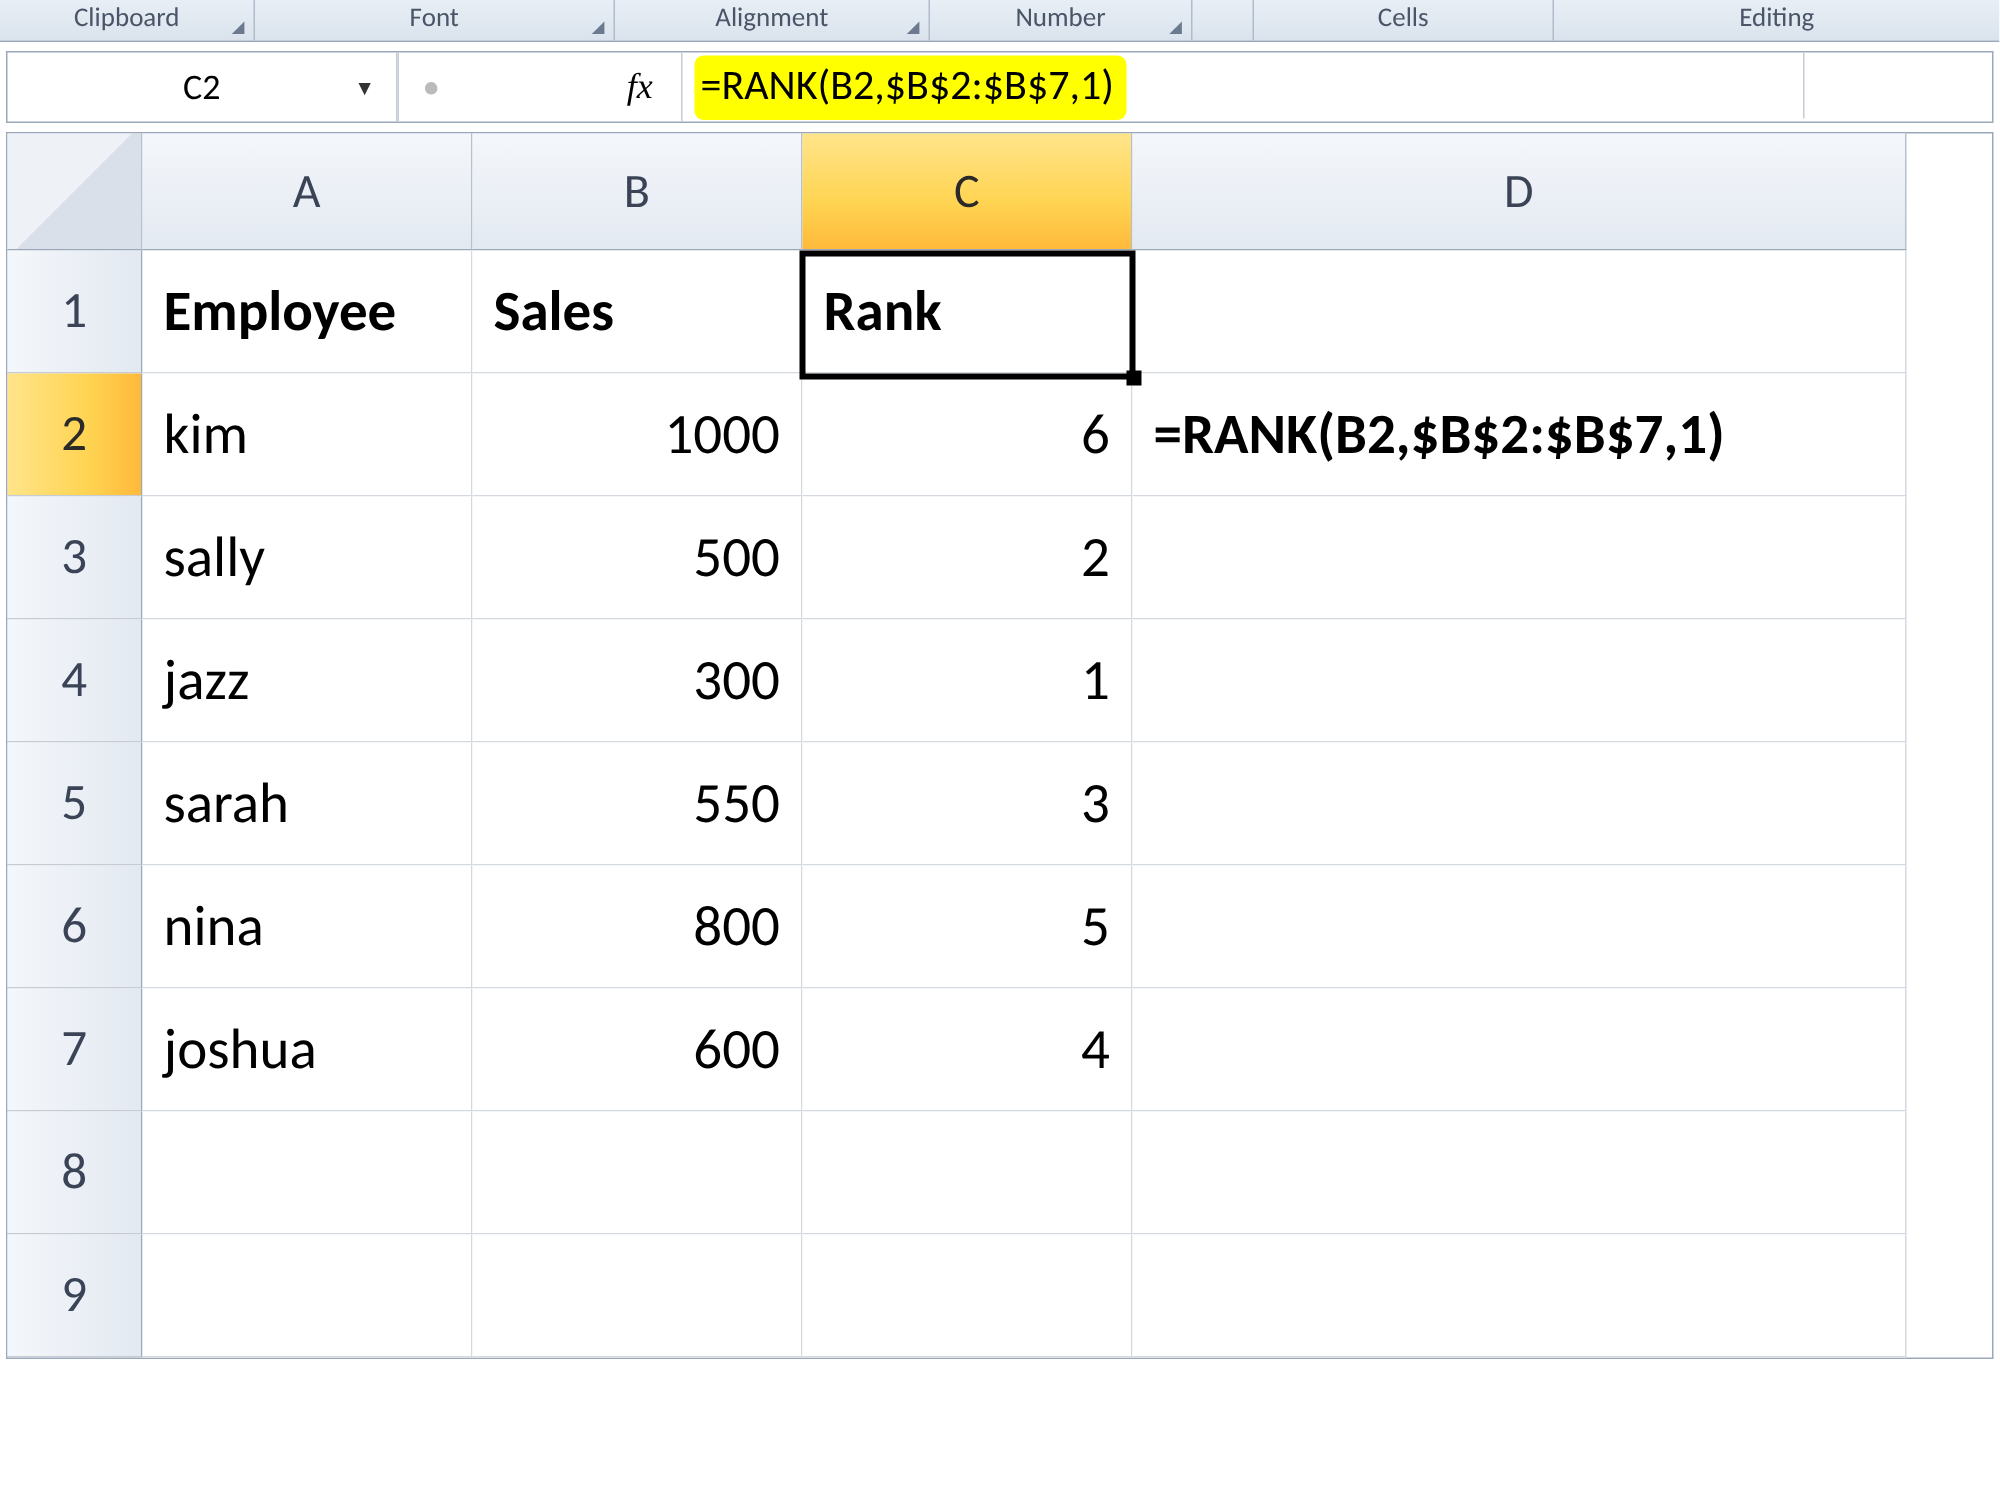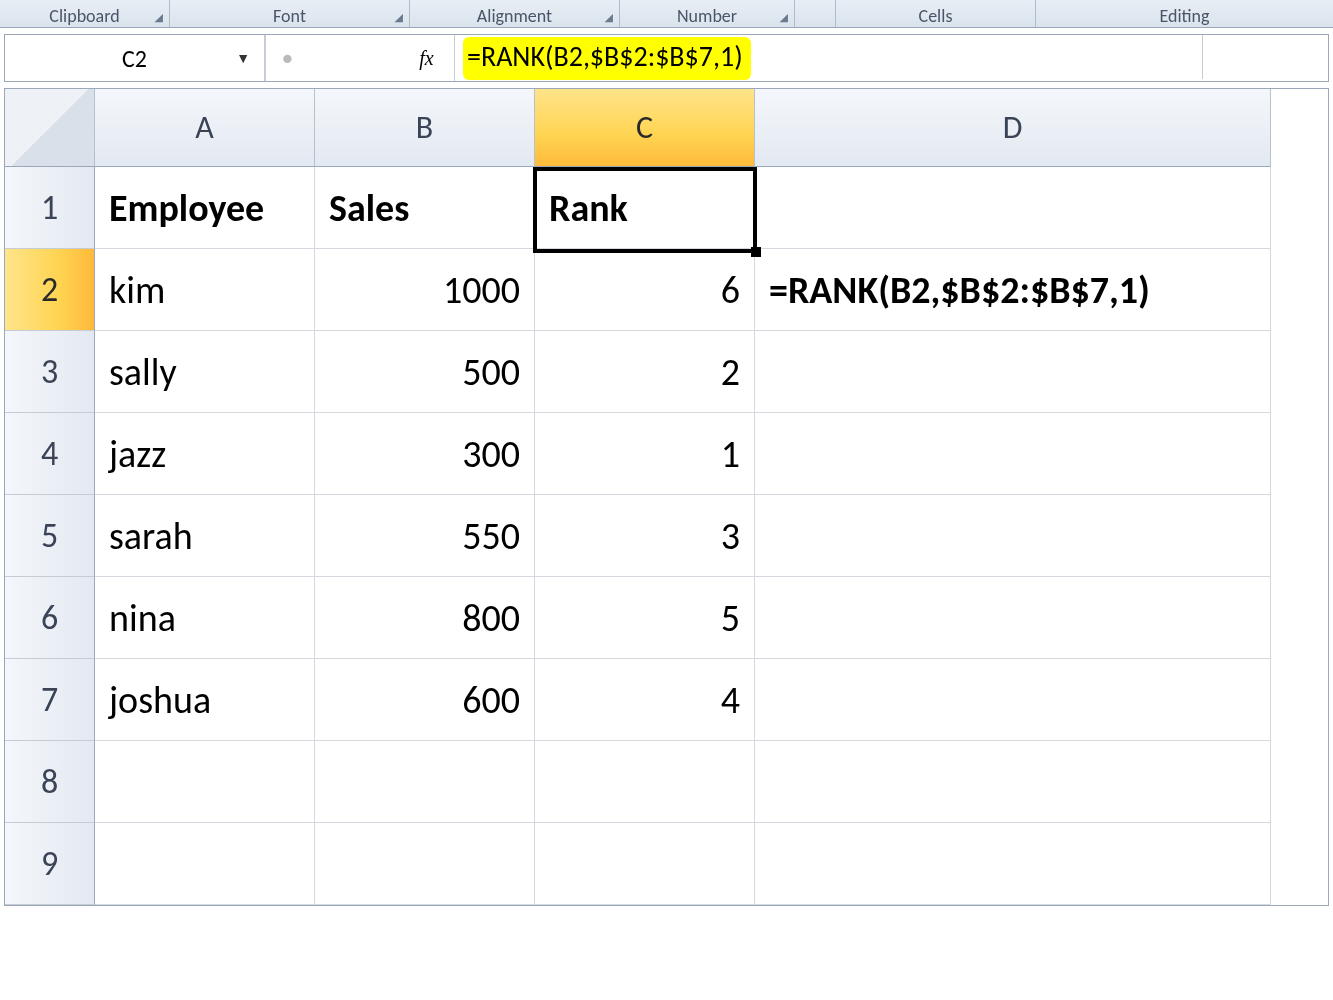--- a/index.html
+++ b/index.html
@@ -13,21 +13,21 @@
     .ribbon-groups {
       display: flex;
       height: 28px;
       background: linear-gradient(to bottom, #e8eef5, #dae3ed);
       border-bottom: 1px solid #9aa8ba;
       font-size: 18px;
       color: #4a5568;
     }
     .ribbon-group {
       display: flex;
-      align-items: flex-end;
+      align-items: flex-start;
       justify-content: center;
       border-right: 1px solid #b0bccb;
       position: relative;
       padding: 0 20px;
     }
     .ribbon-group .launcher {
       position: absolute;
       right: 6px;
       bottom: 3px;
       font-size: 11px;
@@ -78,21 +78,21 @@
       border-left: 1px solid #c5ccd6;
     }
     .fx-spacer { flex: 0 0 90px; }
     .fx-label {
       width: 56px;
       display: flex;
       align-items: center;
       justify-content: center;
       font-style: italic;
       font-family: 'Times New Roman', serif;
-      font-size: 20px;
+      font-size: 24px;
       border-right: 1px solid #c5ccd6;
     }
     .formula-text {
       flex: 1;
       display: flex;
       align-items: center;
       padding-left: 8px;
       font-size: 28px;
     }
     .formula-text span {

